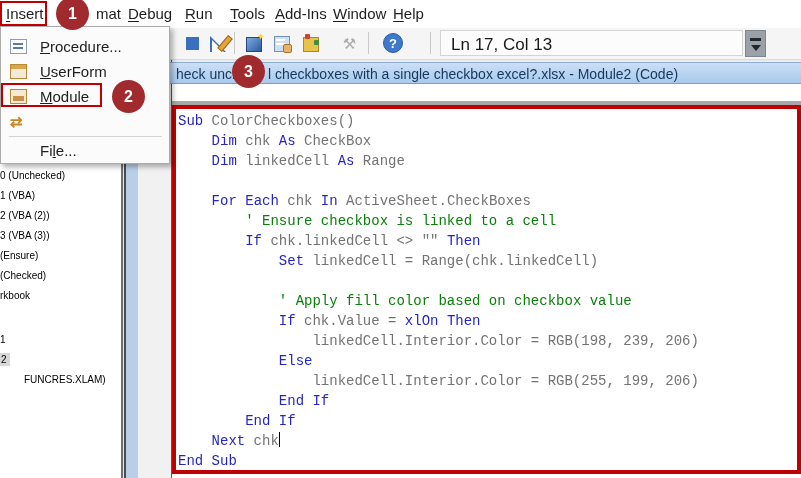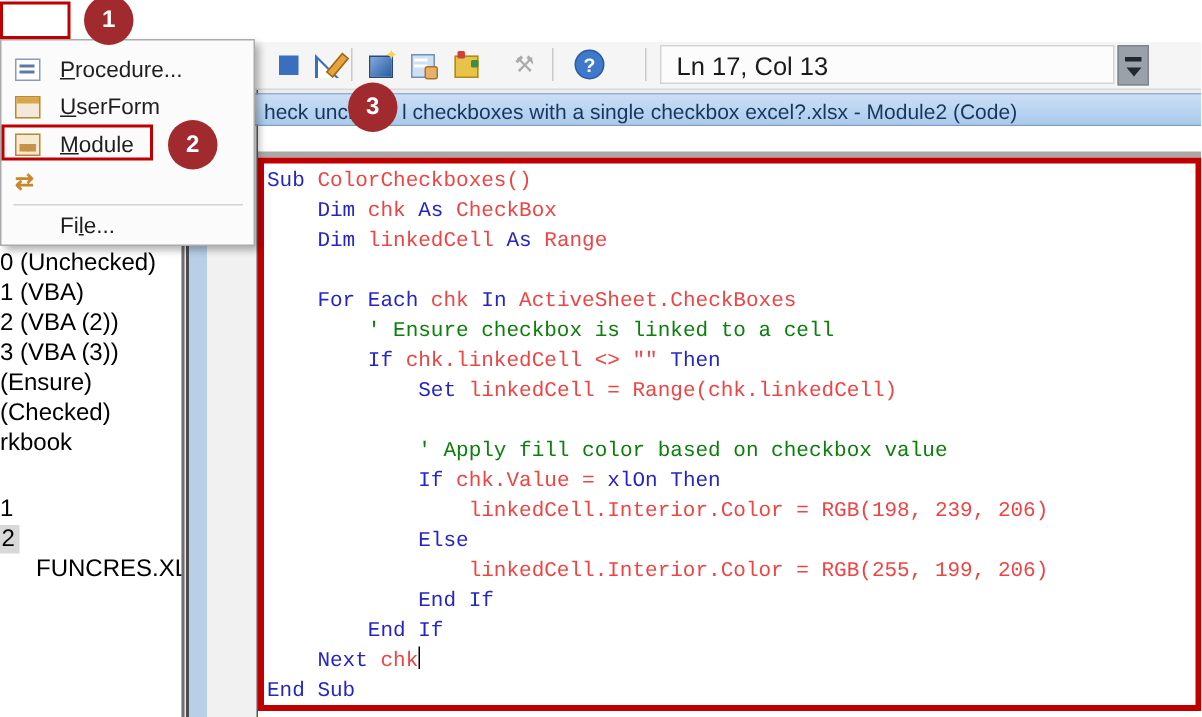--- a/index.html
+++ b/index.html
@@ -48,27 +48,27 @@
             border-top:1px solid #8FAFD4;border-bottom:1px solid #7D9EC4;box-sizing:border-box;
             font-size:14px;color:#17365D;white-space:nowrap;}
   .titlebar .t{position:absolute;top:2px;line-height:18px;}
   .titlebar .t1{left:55px;} .titlebar .t2{left:147px;}
   .comborow{left:121px;top:84px;width:680px;height:17px;background:#FDFDFD;}
   .comborow .ctext{position:absolute;left:53px;top:0px;font-size:13px;font-weight:bold;color:#111;}
   .combo-chevron{position:absolute;right:10px;top:3px;width:8px;height:8px;border-right:2px solid #9AA0A6;border-bottom:2px solid #9AA0A6;transform:rotate(45deg);}
   .combo-sep{left:172px;top:101px;width:629px;height:4px;background:#A8A8A8;}
   .codewin{left:172px;top:105px;width:629px;height:369px;background:#fff;border:4px solid #C00000;box-sizing:border-box;overflow:hidden;}
   .code{padding:2px 0 0 2px;font-family:"Liberation Mono","DejaVu Sans Mono",monospace;font-size:14px;line-height:20px;white-space:pre;color:#000;}
-  .tk-k{color:#2525C4;} .tk-c{color:#0A7F0A;} .tk-p{color:#ef4444;}
+  .tk-k{color:#2525C4;} .tk-c{color:#0A7F0A;} .tk-p{color:#737373;}
   .caret{display:inline-block;width:0;height:15px;border-left:1.5px solid #000;vertical-align:-2px;}
 
   
   .treepanel{left:0;top:58px;width:121px;height:420px;background:#fff;}
   .tree{position:absolute;left:0;top:108px;width:121px;}
-  .tnode{height:20px;line-height:20px;font-size:16px;color:#000;white-space:nowrap;}
+  .tnode{height:20px;line-height:20px;font-size:10px;color:#000;white-space:nowrap;}
   .tnode.blank{height:24px;}
   .tnode .sel{background:#D8D8D8;padding:1px 3px 1px 1px;}
   .tnode.bold{font-weight:normal;margin-left:24px;}
 
   
   .dropdown{left:0;top:26px;width:170px;height:138px;background:#FBFBFB;border:1px solid #ABABAB;
             box-shadow:3px 3px 5px rgba(0,0,0,0.3);box-sizing:border-box;}
   .dmi{position:absolute;left:1px;width:166px;height:25px;line-height:25px;font-size:15px;color:#1E1E1E;}
   .dmi .lbl{position:absolute;left:38px;top:0;}
   .dmi .ic{position:absolute;left:8px;top:5px;width:17px;height:15px;}
@@ -116,20 +116,30 @@
     <span class="t t1">heck unche</span>
     <span class="t t2">l checkboxes with a single checkbox excel?.xlsx - Module2 (Code)</span>
   </div>
 
   <div class="abs combo-sep"></div>
 
   <div class="abs codewin">
     <div class="code" id="code"><div><span class="tk-k">Sub</span><span class="tk-p"> ColorCheckboxes()</span></div><div><span class="tk-p">    </span><span class="tk-k">Dim</span><span class="tk-p"> chk </span><span class="tk-k">As</span><span class="tk-p"> CheckBox</span></div><div><span class="tk-p">    </span><span class="tk-k">Dim</span><span class="tk-p"> linkedCell </span><span class="tk-k">As</span><span class="tk-p"> Range</span></div><div>&nbsp;</div><div><span class="tk-p">    </span><span class="tk-k">For</span><span class="tk-p"> </span><span class="tk-k">Each</span><span class="tk-p"> chk </span><span class="tk-k">In</span><span class="tk-p"> ActiveSheet.CheckBoxes</span></div><div><span class="tk-p">        </span><span class="tk-c">' Ensure checkbox is linked to a cell</span></div><div><span class="tk-p">        </span><span class="tk-k">If</span><span class="tk-p"> chk.linkedCell &lt;&gt; "" </span><span class="tk-k">Then</span></div><div><span class="tk-p">            </span><span class="tk-k">Set</span><span class="tk-p"> linkedCell = Range(chk.linkedCell)</span></div><div>&nbsp;</div><div><span class="tk-p">            </span><span class="tk-c">' Apply fill color based on checkbox value</span></div><div><span class="tk-p">            </span><span class="tk-k">If</span><span class="tk-p"> chk.Value = </span><span class="tk-k">xlOn</span><span class="tk-p"> </span><span class="tk-k">Then</span></div><div><span class="tk-p">                linkedCell.Interior.Color = RGB(198, 239, 206)</span></div><div><span class="tk-p">            </span><span class="tk-k">Else</span></div><div><span class="tk-p">                linkedCell.Interior.Color = RGB(255, 199, 206)</span></div><div><span class="tk-p">            </span><span class="tk-k">End If</span></div><div><span class="tk-p">        </span><span class="tk-k">End If</span></div><div><span class="tk-p">    </span><span class="tk-k">Next</span><span class="tk-p"> chk</span><span class="caret"></span></div><div><span class="tk-k">End Sub</span></div></div>
   </div>
 
+  <div class="abs menubar" id="menubar">
+      <span class="mi" style="left: 3px;"><u>I</u>nsert</span>
+      <span class="mi" style="left: 93px;">mat</span>
+      <span class="mi" style="left: 125px;"><u>D</u>ebug</span>
+      <span class="mi" style="left: 182px;"><u>R</u>un</span>
+      <span class="mi" style="left: 227px;"><u>T</u>ools</span>
+      <span class="mi" style="left: 272px;"><u>A</u>dd-Ins</span>
+      <span class="mi" style="left: 330px;"><u>W</u>indow</span>
+      <span class="mi" style="left: 390px;"><u>H</u>elp</span>
+    </div>
   <div class="redbox" style="left:0;top:1px;width:47px;height:25px;z-index:55;"></div>
 
   <div class="abs toolbar">
     <div class="tbicon tb-pause" style="left:155px;">
         <span></span>
         <span></span>
       </div>
     <div class="tbicon tb-stop" style="left:183px;">
         <span></span>
       </div>

